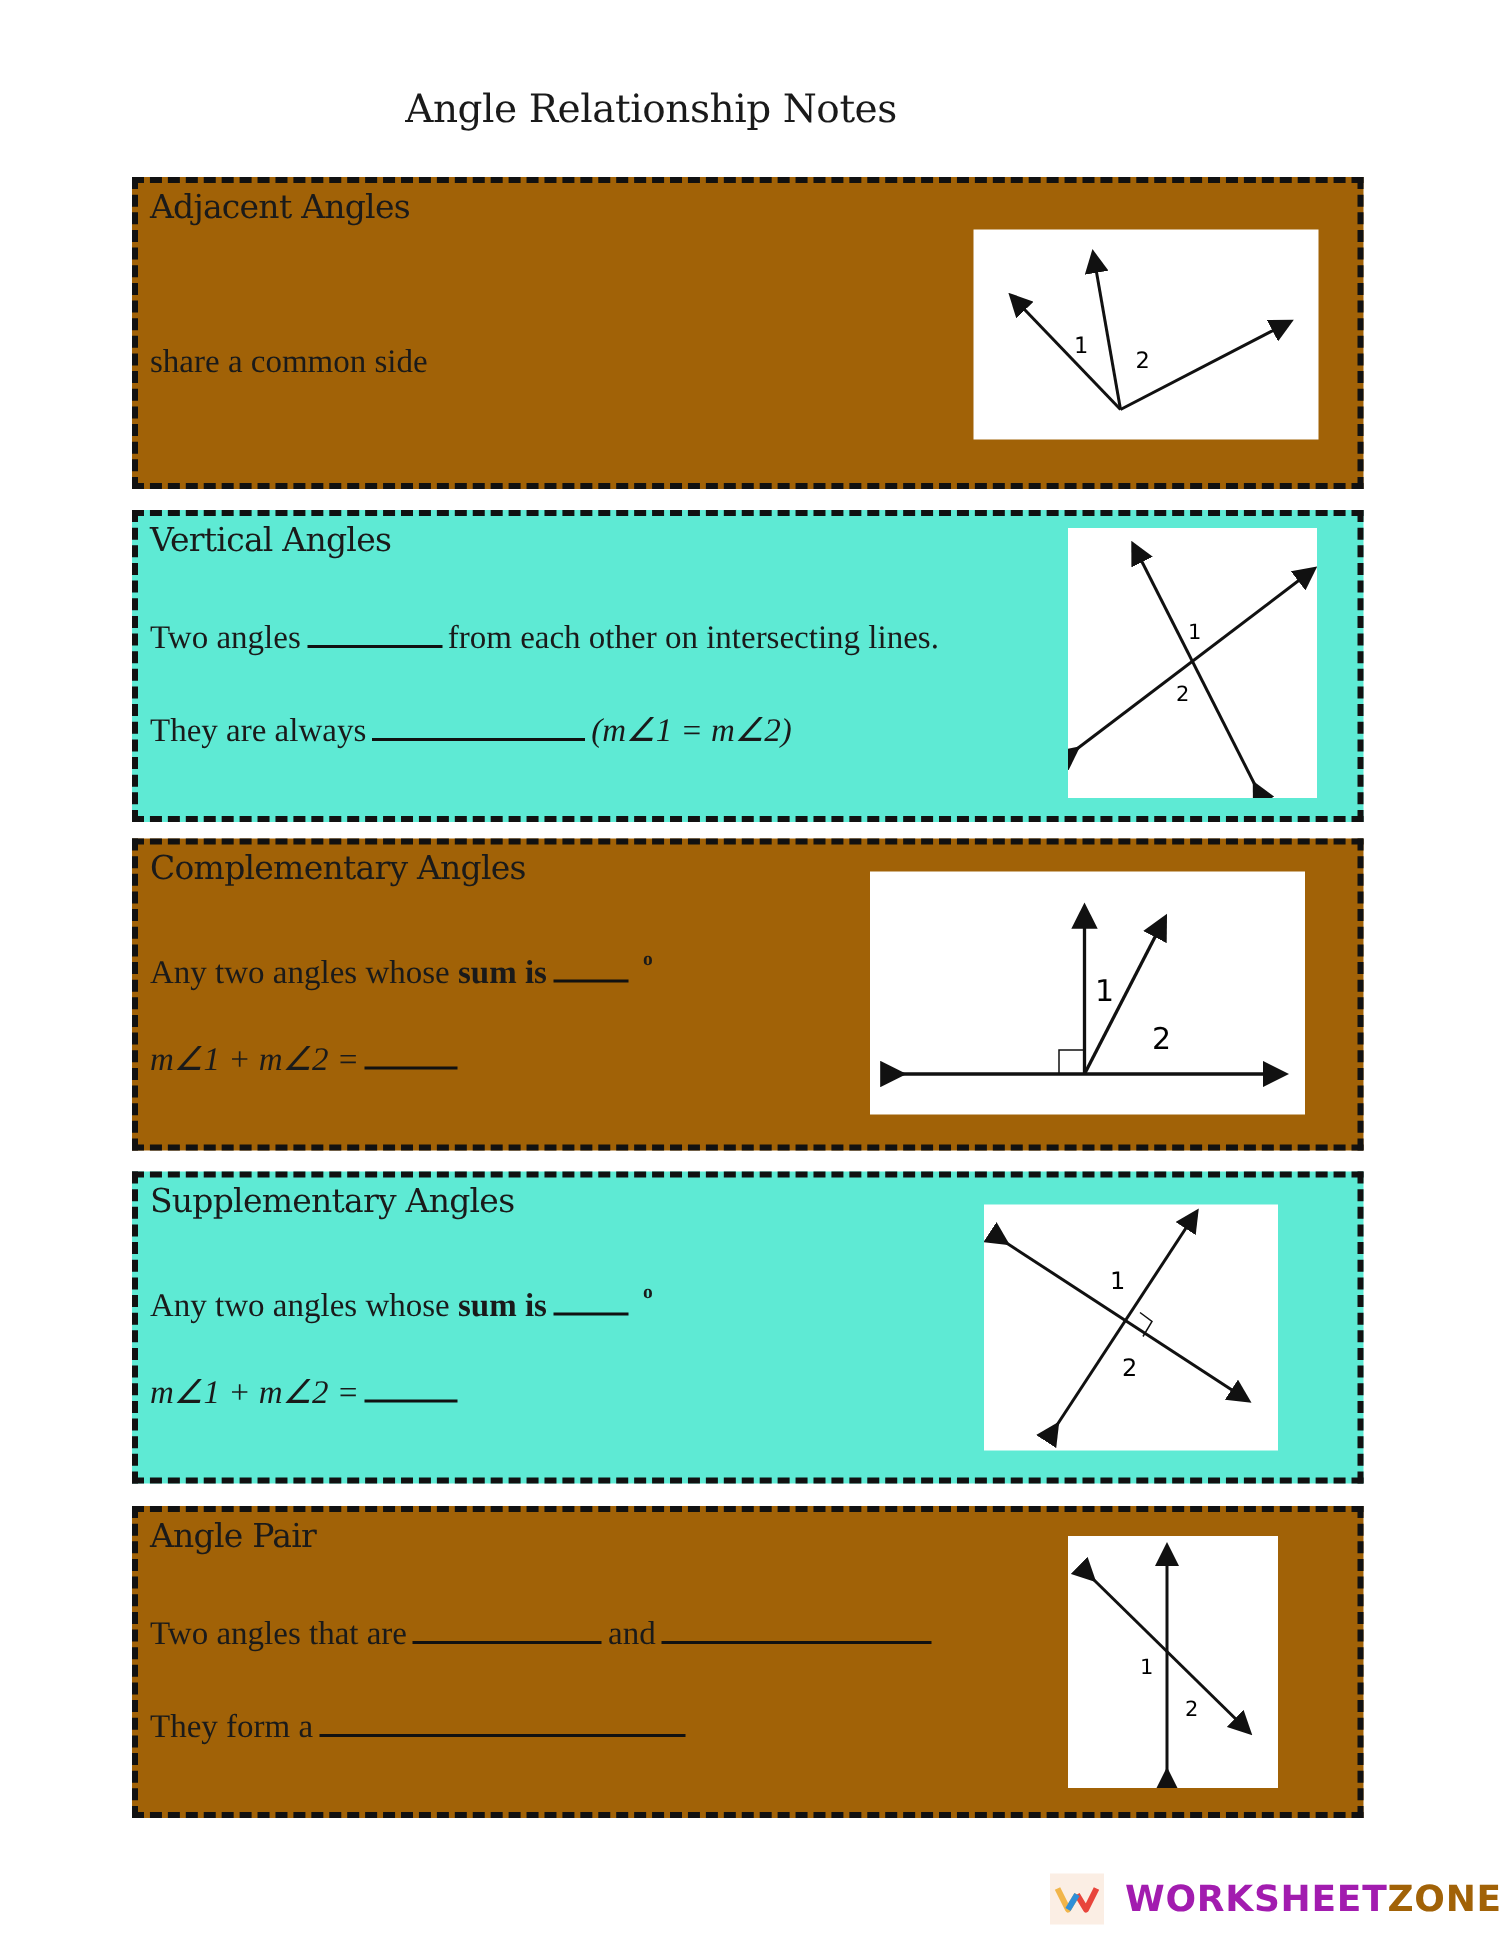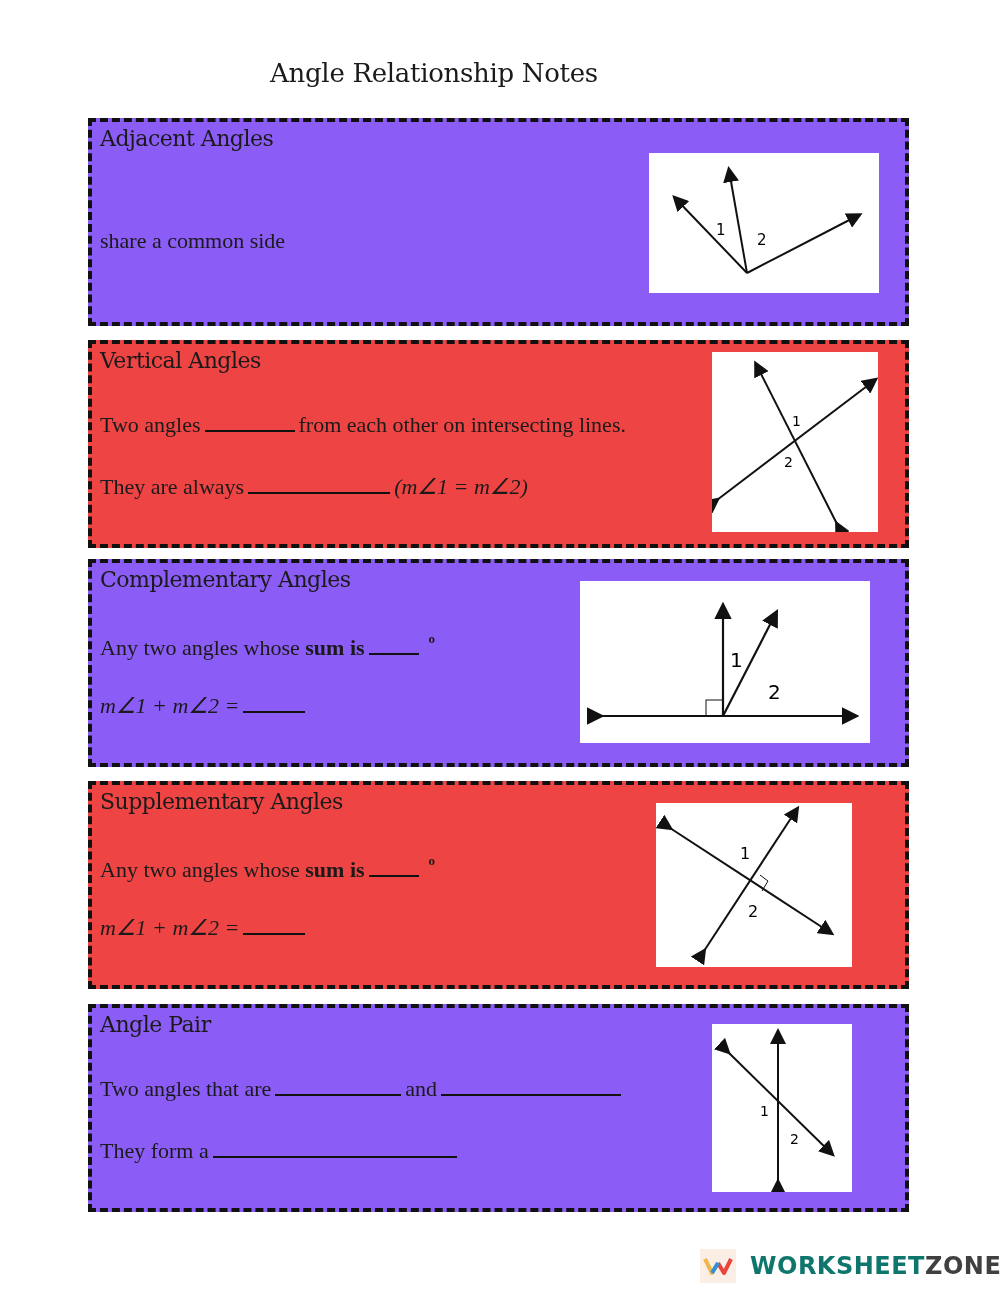--- a/index.html
+++ b/index.html
@@ -12,22 +12,22 @@
   .title {
     position: absolute; left: 0; width: 868px; top: 58px;
     text-align: center; font-size: 26px;
     font-family: "DejaVu Serif", serif; letter-spacing: -0.3px;
   }
   .box {
     position: absolute; left: 88px; width: 821px;
     border: 4px dashed #111;
     box-sizing: border-box;
   }
-  .box.pink { background: #8b5cf6; }
-  .box.cyan { background: #ef4444; }
+  .box.pink { background: #a16207; }
+  .box.cyan { background: #5eead4; }
   .box h2 {
     position: absolute; left: 8px; top: 4px; margin: 0;
     font-weight: normal; font-size: 22px;
     font-family: "DejaVu Serif", serif; letter-spacing: -0.5px;
   }
   .line {
     position: absolute; left: 8px; margin: 0;
     font-family: "Liberation Serif", serif; font-size: 22px;
     white-space: nowrap;
   }
@@ -46,22 +46,22 @@
     display: flex; align-items: center;
   }
   .logo-mark {
     width: 36px; height: 34px; background: #fbeee4; display: flex;
     align-items: center; justify-content: center; margin-right: 14px;
   }
   .logo-text {
     font-family: "DejaVu Sans", sans-serif; font-weight: bold; font-size: 24px;
     letter-spacing: 0.5px;
   }
-  .logo-a { color: #0f766e; }
-  .logo-b { color: #404040; }
+  .logo-a { color: #a21caf; }
+  .logo-b { color: #a16207; }
 </style>
 </head>
 <body>
 
 <div class="title">Angle Relationship Notes</div>
 
 <div class="box pink" style="top:118px;height:208px;">
   <h2>Adjacent Angles</h2>
   <p class="line" style="top:106px;">share a common side</p>
   <div class="fig" style="left:557px;top:31px;width:230px;height:140px;">

